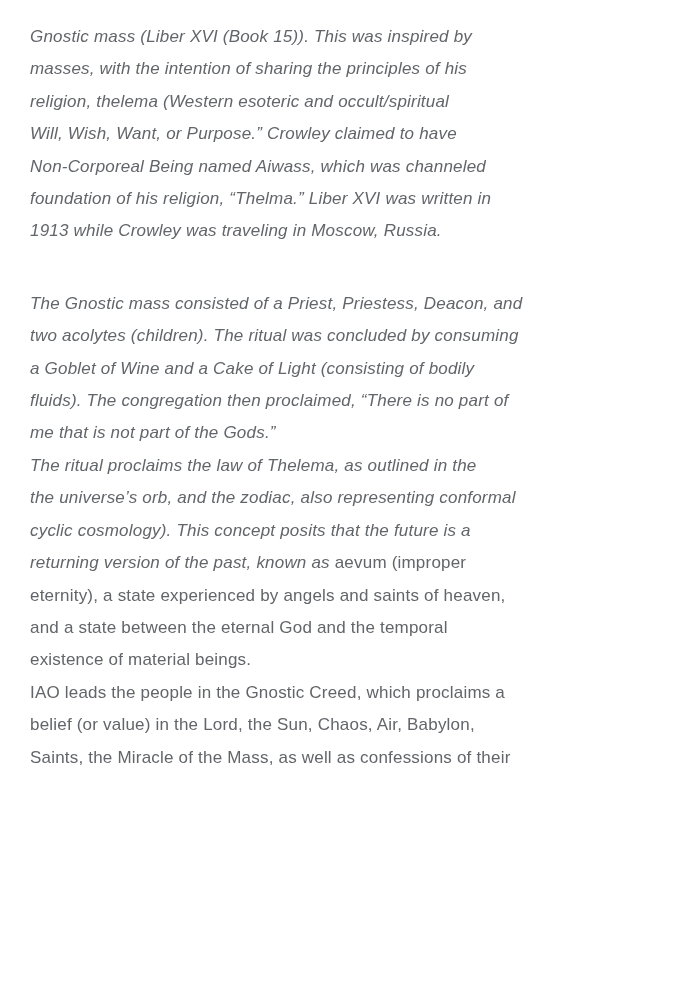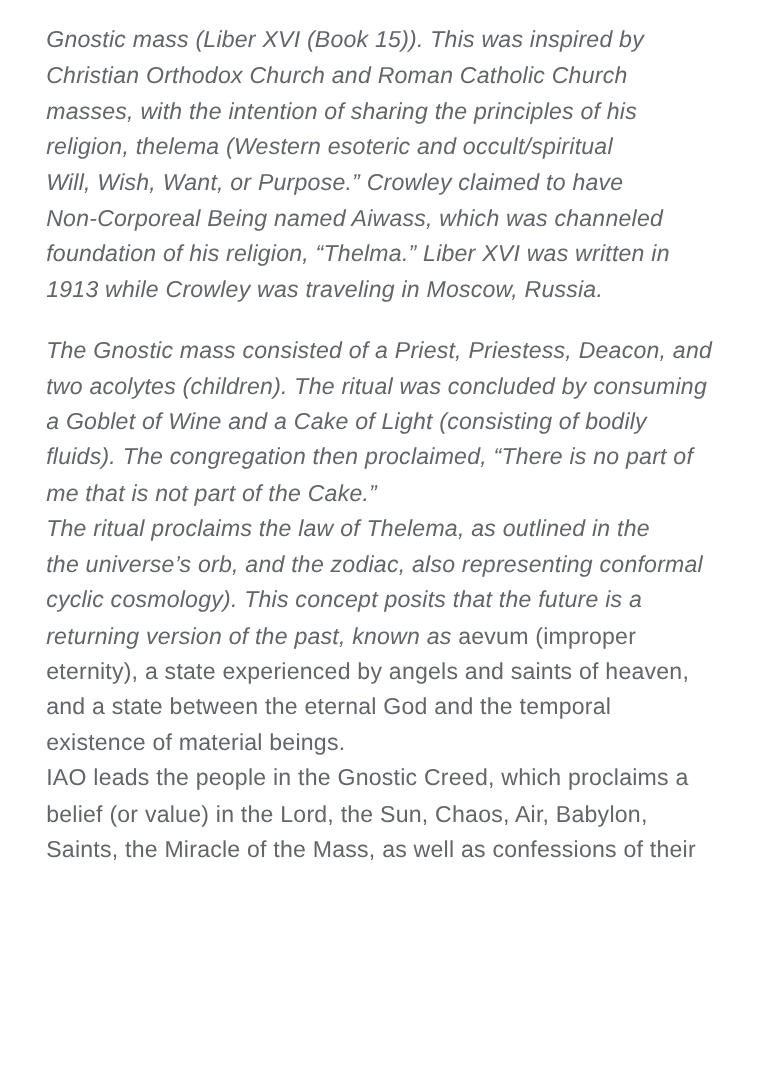--- a/index.html
+++ b/index.html
@@ -7,66 +7,65 @@
     padding: 0;
     background: #ffffff;
   }
   body {
     width: 699px;
     height: 992px;
     overflow: hidden;
     font-family: "Liberation Sans", sans-serif;
   }
   .doc {
-    padding: 21px 30px 0 42px;
-    font-size: 21px;
+    padding: 21px 30px 0 30px;
+    font-size: 17px;
     line-height: 32.4px;
     letter-spacing: 0.2px;
     color: #626569;
   }
   .para {
     margin: 0;
   }
   .para.gap-before {
-    margin-top: 23px;
+    margin-top: 40px;
   }
   .line {
     display: block;
     white-space: pre;
   }
   .italic .line,
   .seg-italic {
     font-style: italic;
   }
   .seg-regular {
     font-style: normal;
   }
 </style>
 </head>
 <body>
 
 <div class="doc">
 
   <p class="para italic">
     <span class="line">Gnostic mass (Liber XVI (Book 15)). This was inspired by</span>
-    <span class="line">Christian Orthodox Church and Roman Catholic Church</span>
     <span class="line">masses, with the intention of sharing the principles of his</span>
     <span class="line">religion, thelema (Western esoteric and occult/spiritual</span>
     <span class="line">Will, Wish, Want, or Purpose.” Crowley claimed to have</span>
     <span class="line">Non-Corporeal Being named Aiwass, which was channeled</span>
     <span class="line">foundation of his religion, “Thelma.” Liber XVI was written in</span>
     <span class="line">1913 while Crowley was traveling in Moscow, Russia.</span>
   </p>
 
   <p class="para italic gap-before">
     <span class="line">The Gnostic mass consisted of a Priest, Priestess, Deacon, and</span>
     <span class="line">two acolytes (children). The ritual was concluded by consuming</span>
     <span class="line">a Goblet of Wine and a Cake of Light (consisting of bodily</span>
     <span class="line">fluids). The congregation then proclaimed, “There is no part of</span>
-    <span class="line">me that is not part of the Cake.”</span>
+    <span class="line">me that is not part of the Gods.”</span>
   </p>
 
   <p class="para">
     <span class="line seg-italic">The ritual proclaims the law of Thelema, as outlined in the</span>
     <span class="line seg-italic">the universe’s orb, and the zodiac, also representing conformal</span>
     <span class="line seg-italic">cyclic cosmology). This concept posits that the future is a</span>
     <span class="line"><span class="seg-italic">returning version of the past, known as</span><span class="seg-regular"> aevum (improper</span></span>
     <span class="line seg-regular">eternity), a state experienced by angels and saints of heaven,</span>
     <span class="line seg-regular">and a state between the eternal God and the temporal</span>
     <span class="line seg-regular">existence of material beings.</span>

